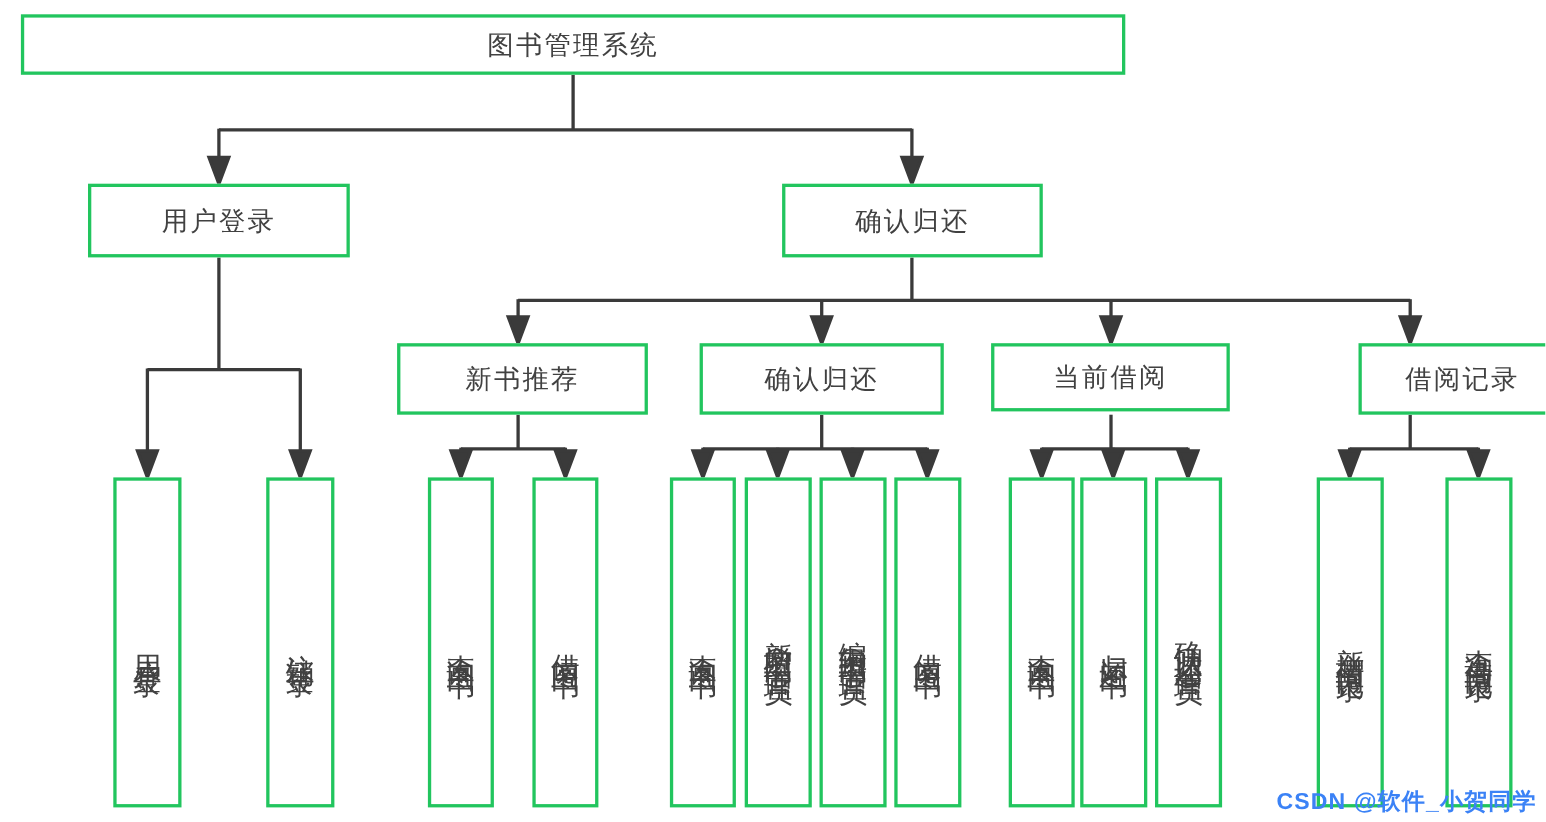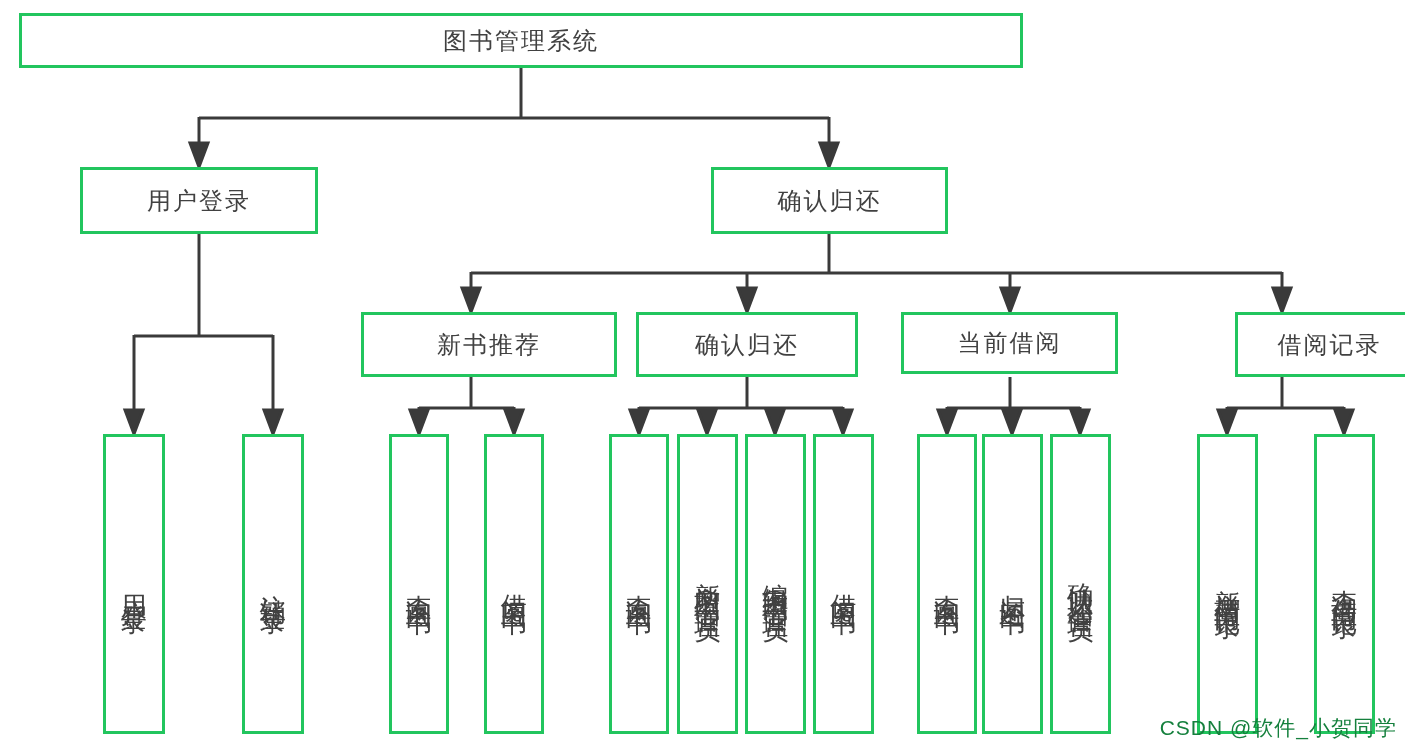--- a/index.html
+++ b/index.html
@@ -37,23 +37,24 @@
     line-height: 1.1;
     color: #414141;
     white-space: nowrap;
   }
   .watermark {
     position: absolute;
     right: 8px;
     top: 714px;
     font-size: 21px;
     letter-spacing: 1px;
-    color: #15803d;
+    color: #3b82f6;
     z-index: 10;
     white-space: nowrap;
+    font-weight: bold;
   }
 </style>
 </head>
 <body>
 
 <div class="stage">
 
   <svg class="connectors" viewBox="0 0 1405 747" xmlns="http://www.w3.org/2000/svg">
     <g stroke="#3a3a3a" stroke-width="3" fill="#3a3a3a">
 
@@ -122,21 +123,21 @@
     <span>图书管理系统</span>
   </div>
 
   <div class="node hbox" style="left:80px;top:167px;width:238px;height:67px">
     <span>用户登录</span>
   </div>
   <div class="node hbox" style="left:711px;top:167px;width:237px;height:67px">
     <span>确认归还</span>
   </div>
 
-  <div class="node hbox" style="left:361px;top:312px;width:256px;height:65px">
+  <div class="node hbox" style="left:361px;top:312px;width:228px;height:65px">
     <span>新书推荐</span>
   </div>
   <div class="node hbox" style="left:636px;top:312px;width:222px;height:65px">
     <span>确认归还</span>
   </div>
   <div class="node hbox" style="left:901px;top:312px;width:217px;height:62px">
     <span>当前借阅</span>
   </div>
   <div class="node hbox" style="left:1235px;top:312px;width:189px;height:65px">
     <span>借阅记录</span>

